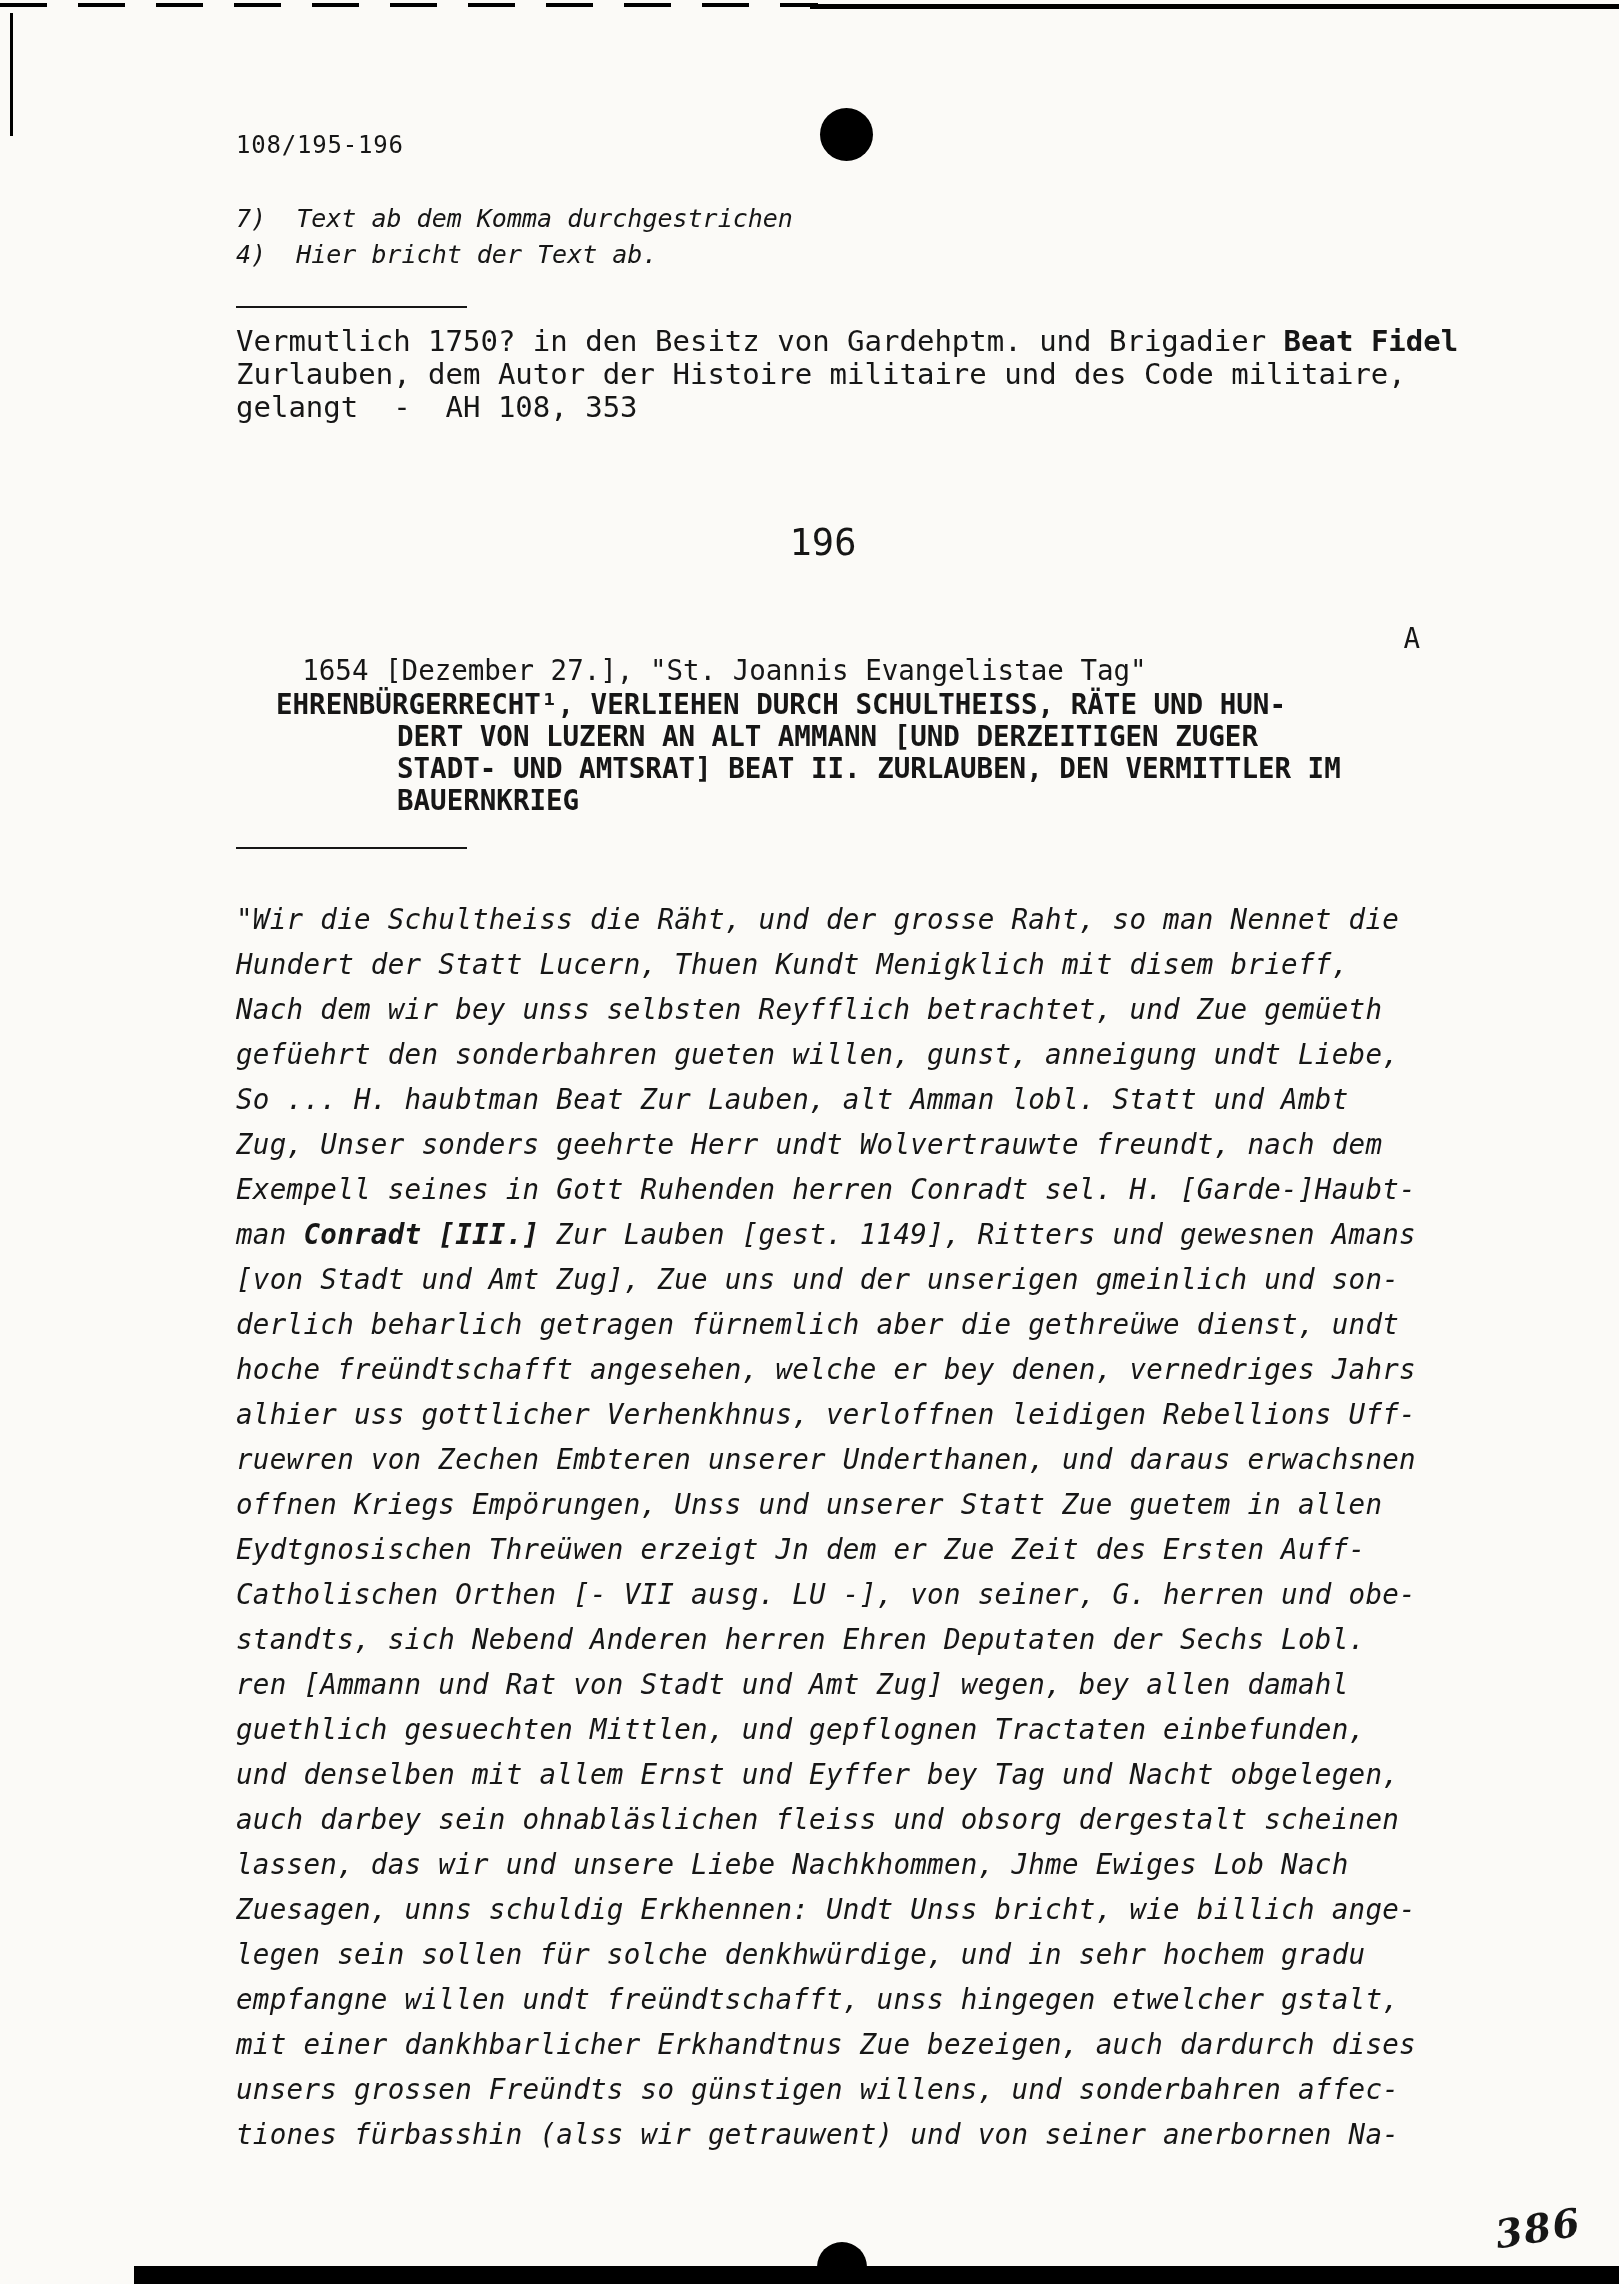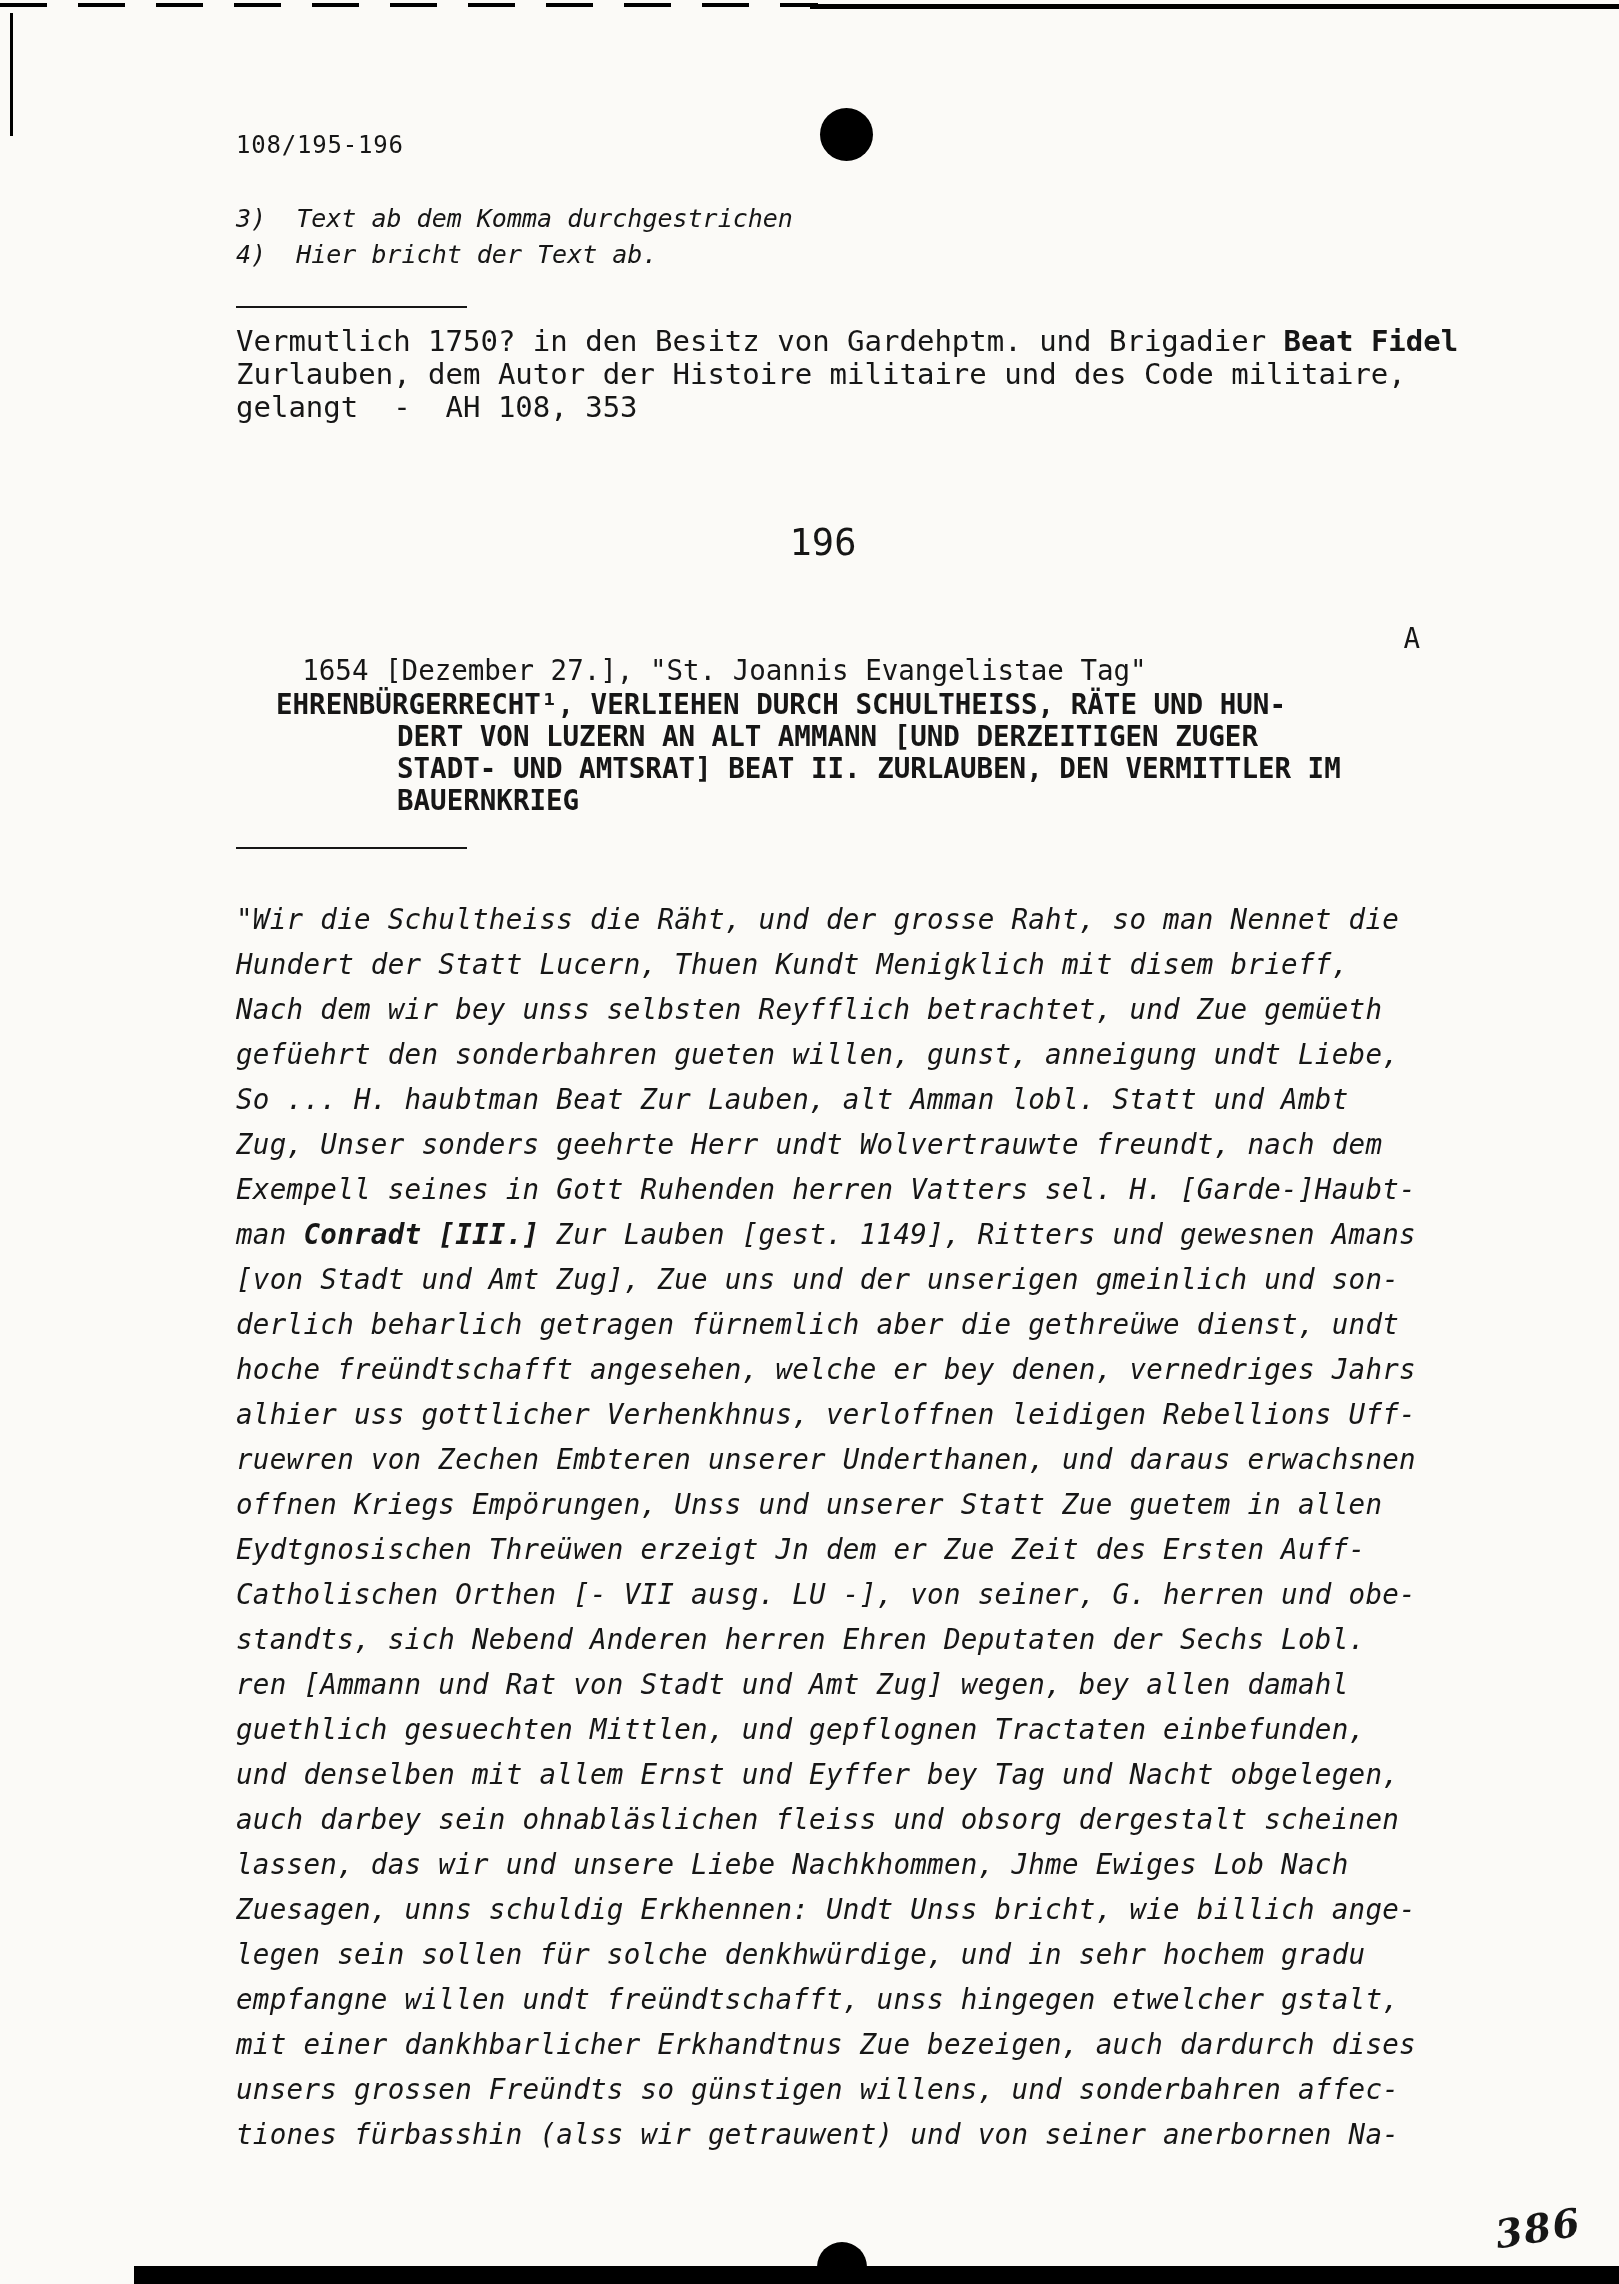--- a/index.html
+++ b/index.html
@@ -92,21 +92,21 @@
 <div class="page">
 
   <div class="scan-top-dashes"></div>
   <div class="scan-top-solid"></div>
   <div class="scan-left-line"></div>
   <div class="punch-hole punch-top"></div>
 
   <div class="page-ref">108/195-196</div>
 
   <div class="footnotes">
-      <div class="line"><span>3)  Text ab dem Komma durchgestrichen</span></div>
+      <div class="line"><span>7)  Text ab dem Komma durchgestrichen</span></div>
       <div class="line"><span>4)  Hier bricht der Text ab.</span></div>
     </div>
 
   <div class="rule rule1"></div>
 
   <div class="provenance">
       <div class="line"><span>Vermutlich 1750? in den Besitz von Gardehptm. und Brigadier </span><span class="b">Beat Fidel</span></div>
       <div class="line"><span>Zurlauben, dem Autor der Histoire militaire und des Code militaire,</span></div>
       <div class="line"><span>gelangt  -  AH 108, 353</span></div>
     </div>
@@ -127,21 +127,21 @@
 
   <div class="rule rule2"></div>
 
   <div class="body-text">
       <div class="line"><span>"Wir die Schultheiss die Räht, und der grosse Raht, so man Nennet die</span></div>
       <div class="line"><span>Hundert der Statt Lucern, Thuen Kundt Menigklich mit disem brieff,</span></div>
       <div class="line"><span>Nach dem wir bey unss selbsten Reyfflich betrachtet, und Zue gemüeth</span></div>
       <div class="line"><span>gefüehrt den sonderbahren gueten willen, gunst, anneigung undt Liebe,</span></div>
       <div class="line"><span>So ... H. haubtman Beat Zur Lauben, alt Amman lobl. Statt und Ambt</span></div>
       <div class="line"><span>Zug, Unser sonders geehrte Herr undt Wolvertrauwte freundt, nach dem</span></div>
-      <div class="line"><span>Exempell seines in Gott Ruhenden herren Vatters sel. H. [Garde-]Haubt-</span></div>
+      <div class="line"><span>Exempell seines in Gott Ruhenden herren Conradt sel. H. [Garde-]Haubt-</span></div>
       <div class="line"><span>man </span><span class="b">Conradt [III.]</span><span> Zur Lauben [gest. 1149], Ritters und gewesnen Amans</span></div>
       <div class="line"><span>[von Stadt und Amt Zug], Zue uns und der unserigen gmeinlich und son-</span></div>
       <div class="line"><span>derlich beharlich getragen fürnemlich aber die gethreüwe dienst, undt</span></div>
       <div class="line"><span>hoche freündtschafft angesehen, welche er bey denen, vernedriges Jahrs</span></div>
       <div class="line"><span>alhier uss gottlicher Verhenkhnus, verloffnen leidigen Rebellions Uff-</span></div>
       <div class="line"><span>ruewren von Zechen Embteren unserer Underthanen, und daraus erwachsnen</span></div>
       <div class="line"><span>offnen Kriegs Empörungen, Unss und unserer Statt Zue guetem in allen</span></div>
       <div class="line"><span>Eydtgnosischen Threüwen erzeigt Jn dem er Zue Zeit des Ersten Auff-</span></div>
       <div class="line"><span>Catholischen Orthen [- VII ausg. LU -], von seiner, G. herren und obe-</span></div>
       <div class="line"><span>standts, sich Nebend Anderen herren Ehren Deputaten der Sechs Lobl.</span></div>

